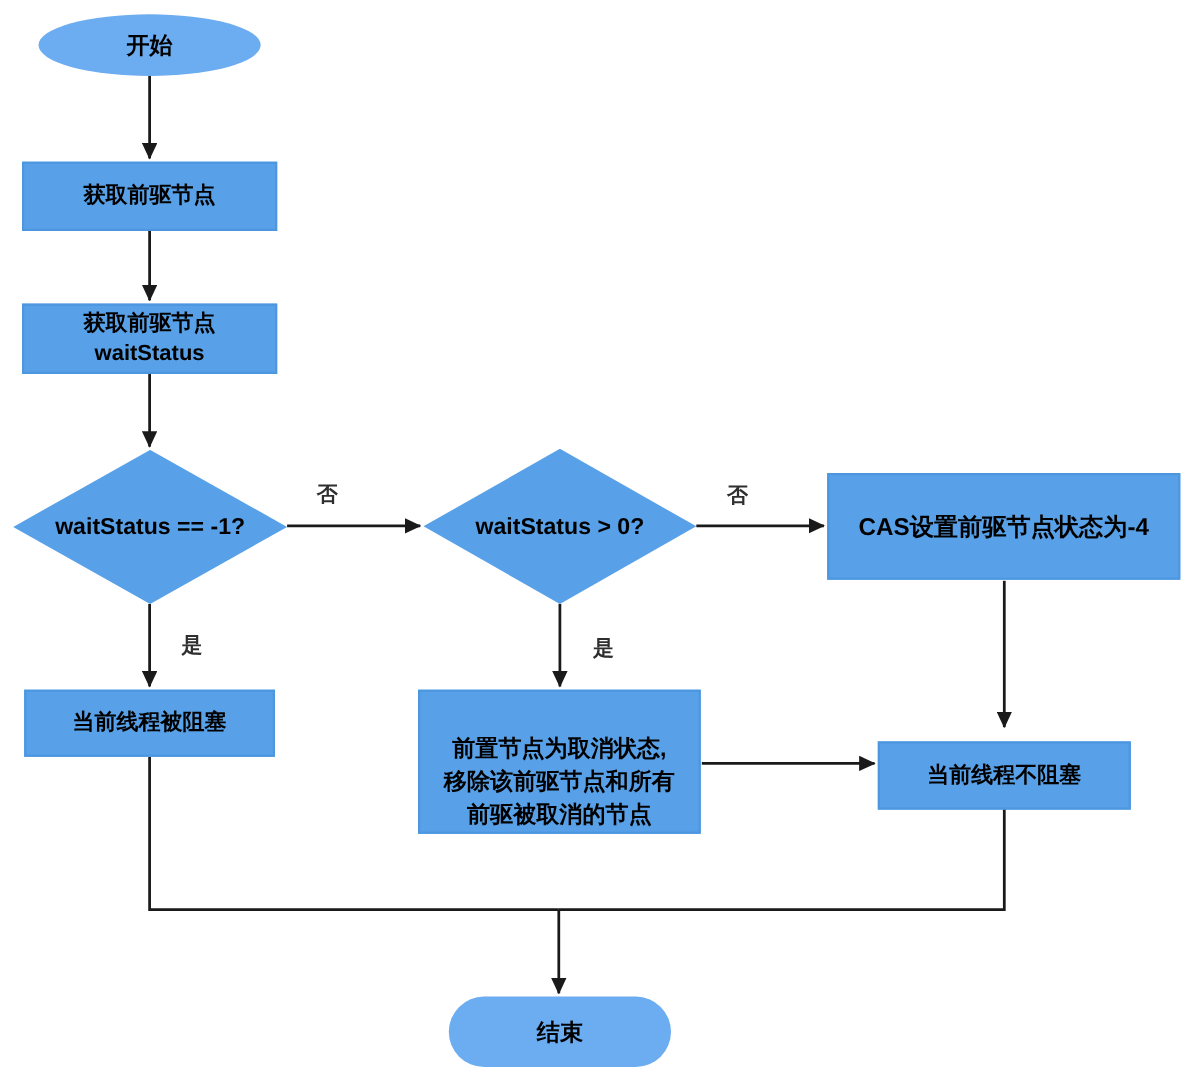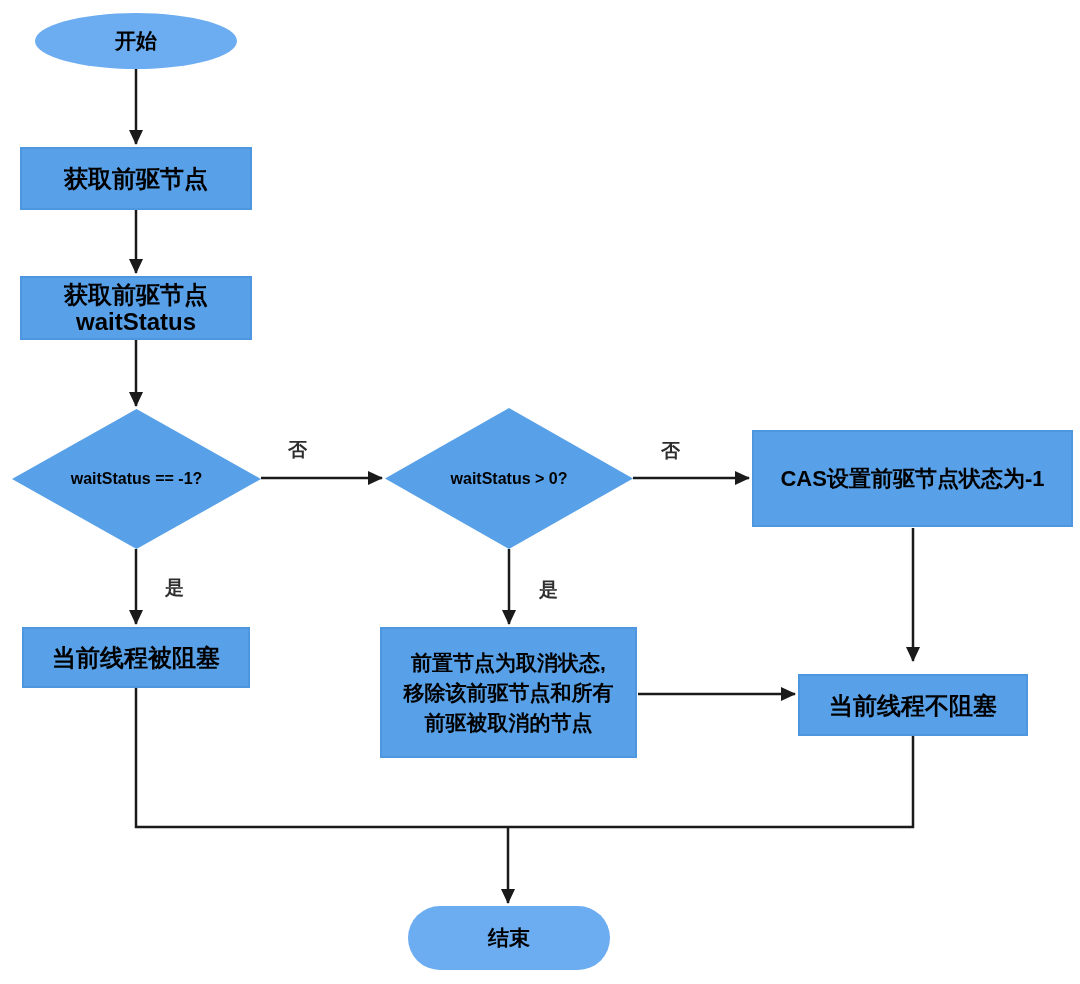--- a/index.html
+++ b/index.html
@@ -28,27 +28,27 @@
     justify-content: center;
     text-align: center;
     color: #000000;
     font-weight: bold;
     box-sizing: border-box;
   }
   .node .lbl { white-space: pre-line; }
   .process {
     background: #58A1E8;
     border: 2px solid #4D97E0;
-    font-size: 24px;
+    font-size: 20px;
     line-height: 27px;
   }
   .decision {
     background: #58A1E8;
     clip-path: polygon(50% 0, 100% 50%, 50% 100%, 0 50%);
-    font-size: 16px;
+    font-size: 21px;
   }
   .terminal {
     background: #6CACF1;
     font-size: 21px;
   }
   .terminal.start { border-radius: 50%; }
   .terminal.end { border-radius: 34px; }
   .edge-label {
     position: absolute;
     color: #2e2e2e;
@@ -57,21 +57,21 @@
     line-height: 24px;
   }
   
   #n-start        { left: 35px;  top: 13px;  width: 202px; height: 56px; }
   #n-get-pred     { left: 20px;  top: 147px; width: 232px; height: 63px; }
   #n-get-status   { left: 20px;  top: 276px; width: 232px; height: 64px; }
   #n-check-minus1 { left: 12px;  top: 409px; width: 249px; height: 140px; }
   #n-check-gt0    { left: 385px; top: 408px; width: 248px; height: 141px; }
   #n-cas          { left: 752px; top: 430px; width: 321px; height: 97px; font-size: 22px; }
   #n-blocked      { left: 22px;  top: 627px; width: 228px; height: 61px; }
-  #n-cancelled    { left: 380px; top: 627px; width: 257px; height: 131px; font-size: 21px; line-height: 30px; }
+  #n-cancelled    { left: 380px; top: 627px; width: 257px; height: 131px; font-size: 21px; line-height: 30px; align-items: flex-end; }
   #n-not-blocked  { left: 798px; top: 664px; width: 230px; height: 62px; margin-top: 10px; }
   #n-end          { left: 408px; top: 906px; width: 202px; height: 64px; text-align: right; }
   
   #lbl-no1  { left: 288px; top: 438px; }
   #lbl-no2  { left: 661px; top: 439px; }
   #lbl-yes1 { left: 165px; top: 576px; }
   #lbl-yes2 { left: 539px; top: 578px; }
 </style>
 </head>
 <body>
@@ -127,21 +127,21 @@
 
   <div class="node decision" id="n-check-minus1">
     <span class="lbl">waitStatus == -1?</span>
   </div>
 
   <div class="node decision" id="n-check-gt0">
     <span class="lbl">waitStatus &gt; 0?</span>
   </div>
 
   <div class="node process" id="n-cas">
-    <span class="lbl">CAS设置前驱节点状态为-1</span>
+    <span class="lbl">CAS设置前驱节点状态为-4</span>
   </div>
 
   <div class="node process" id="n-blocked">
     <span class="lbl">当前线程被阻塞</span>
   </div>
 
   <div class="node process" id="n-cancelled">
     <span class="lbl">前置节点为取消状态,
 移除该前驱节点和所有
 前驱被取消的节点</span>

